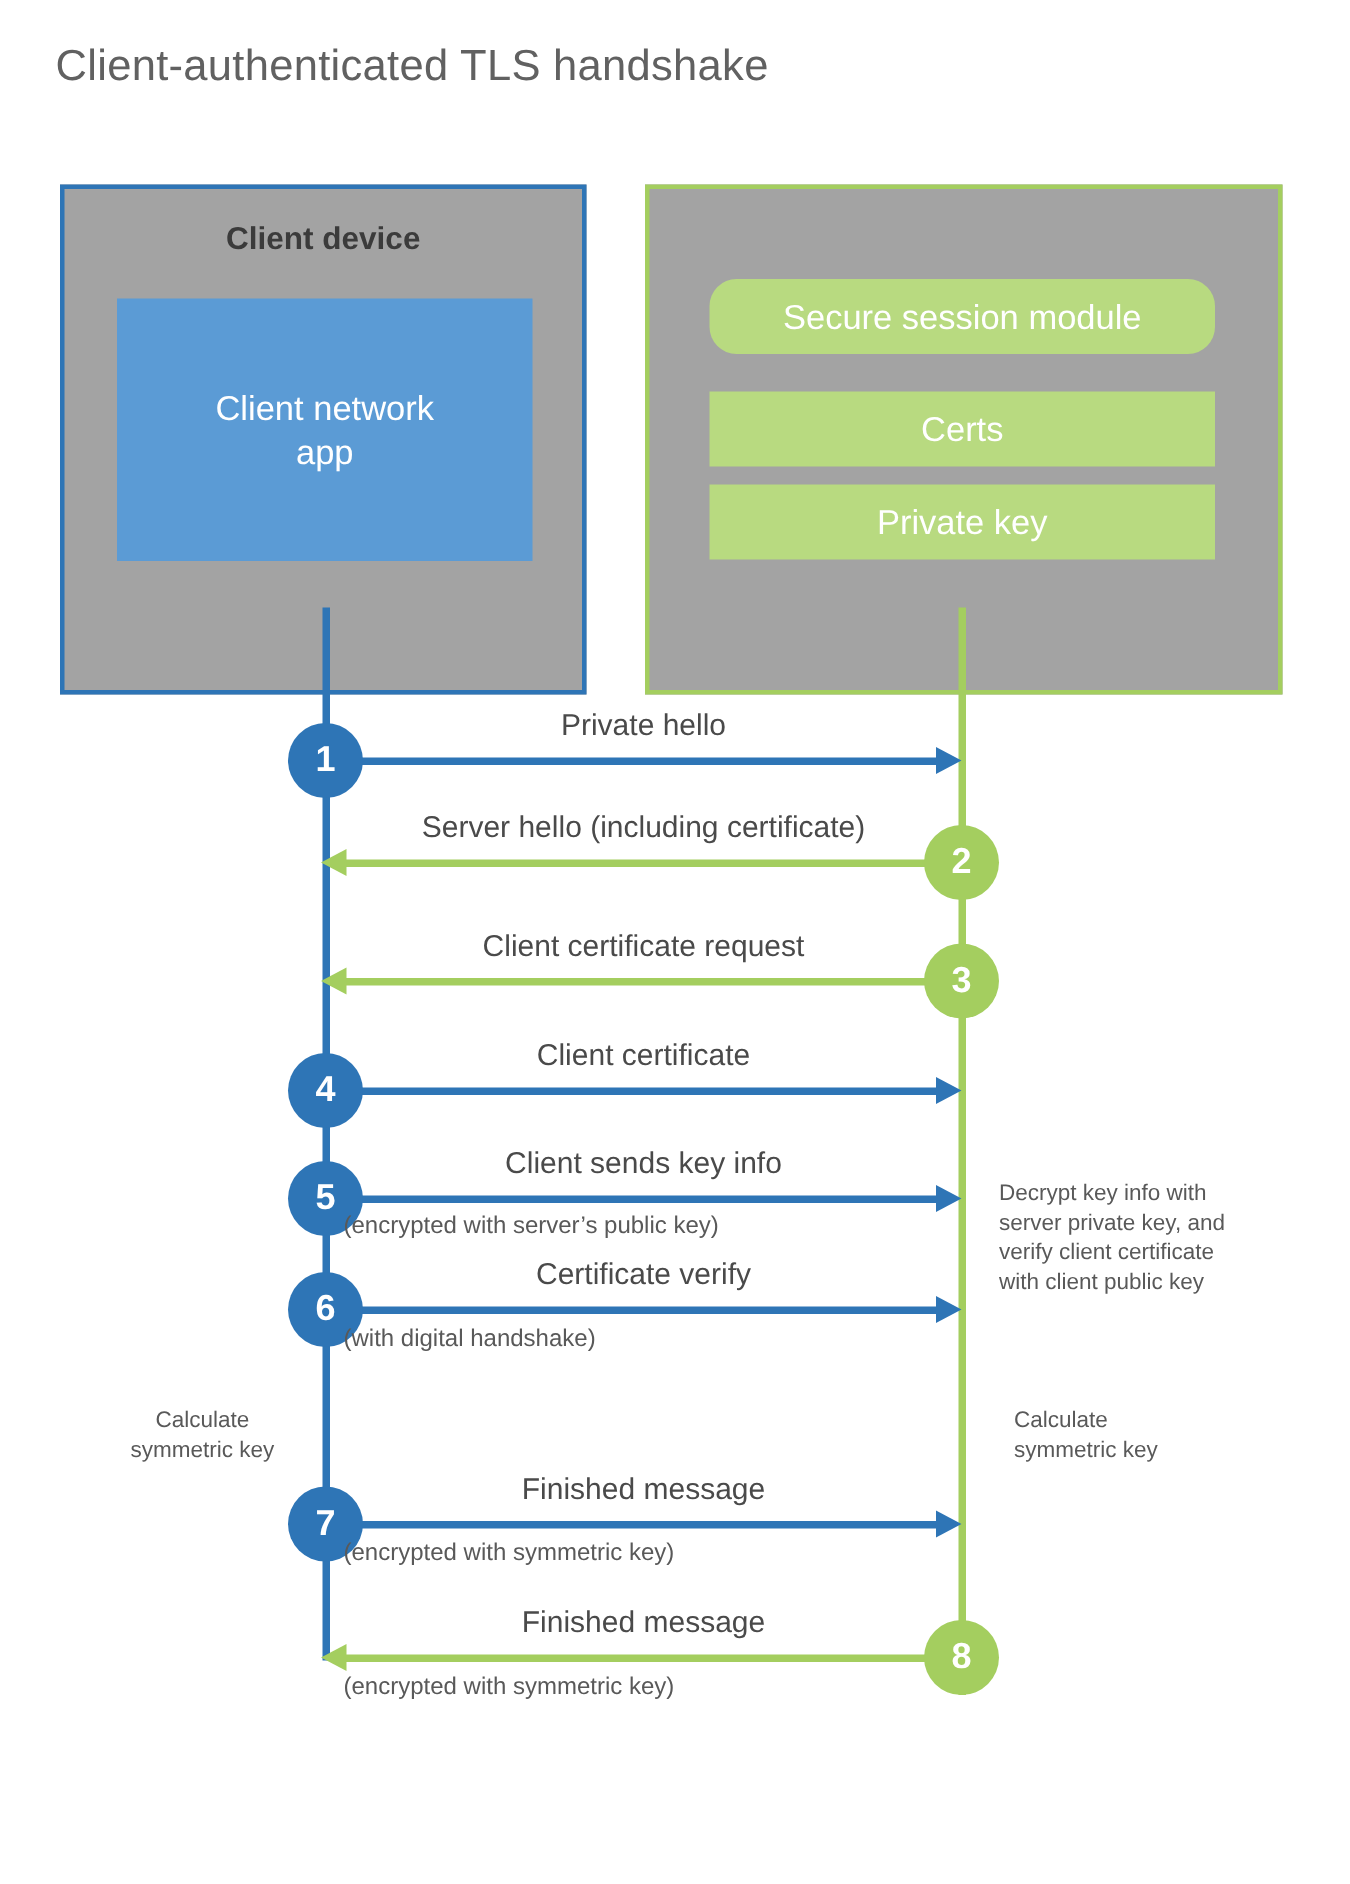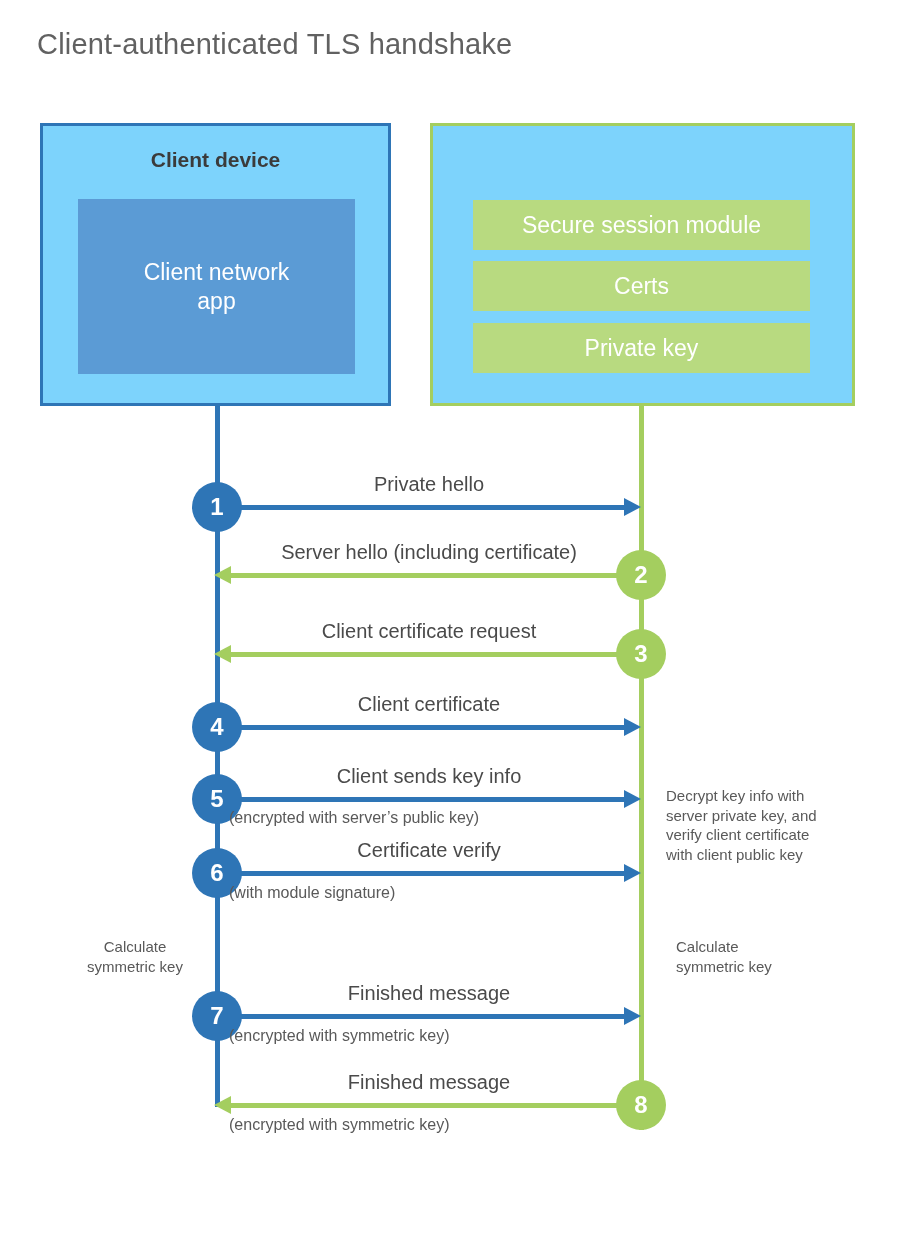--- a/index.html
+++ b/index.html
@@ -18,38 +18,38 @@
     width:900px; height:1256px; position:relative; overflow:hidden;
   }
   .stage{ position:absolute; left:0; top:0; width:900px; height:1256px; background:#ffffff; }
 
   .page-title{
     position:absolute; left:37px; top:28px; width:620px;
     font-size:29px; font-weight:300; color:#616161; letter-spacing:0.2px;
   }
 
   
-  .actor-box{ position:absolute; top:123px; height:283px; background:#7dd3fc; }
+  .actor-box{ position:absolute; top:123px; height:340px; background:#a3a3a3; }
   .actor-box.client{ left:40px; width:351px; border:3px solid var(--blue); }
   .actor-box.server{ left:430px; width:425px; border:3px solid var(--green); }
   .actor-title{
     position:absolute; left:0; top:22px; width:100%; text-align:center;
     font-size:21px; font-weight:700; color:var(--text_dark);
   }
   .client-module{
     position:absolute; left:35px; top:73px; width:277px; height:175px;
     background:var(--blue_fill); display:flex; align-items:center; justify-content:center;
     color:#ffffff; font-size:23px; text-align:center; white-space:pre-line; line-height:1.25;
   }
   .server-bar{
     position:absolute; left:40px; width:337px; height:50px;
     background:var(--green_fill); display:flex; align-items:center; justify-content:center;
     color:#ffffff; font-size:23px;
   }
-  .server-bar.b0{ top:74px; } .server-bar.b1{ top:135px; } .server-bar.b2{ top:197px; }
+  .server-bar.b0{ top:60px;border-radius:18px; } .server-bar.b1{ top:135px; } .server-bar.b2{ top:197px; }
 
   
   .lifeline{ position:absolute; width:5px; }
   .lifeline.blue{ left:215px; top:405px; height:702px; background:var(--blue); }
   .lifeline.green{ left:639px; top:405px; height:725px; background:var(--green); }
 
   
   .circle{
     position:absolute; width:50px; height:50px; border-radius:50%;
     display:flex; align-items:center; justify-content:center;
@@ -142,21 +142,21 @@
       <span>5</span>
     </div>
   <div class="sub" style="top:809px">(encrypted with server’s public key)</div>
 
   <div class="msg" style="top:839px">Certificate verify</div>
   <div class="shaft blue" style="top:871px"></div>
   <div class="head right" style="top:864px"></div>
   <div class="circle blue" style="top:848px">
       <span>6</span>
     </div>
-  <div class="sub" style="top:884px">(with module signature)</div>
+  <div class="sub" style="top:884px">(with digital handshake)</div>
 
   <div class="note calc-left">Calculate
 symmetric key</div>
   <div class="note calc-right">Calculate
 symmetric key</div>
   <div class="note decrypt">Decrypt key info with
 server private key, and
 verify client certificate
 with client public key</div>
 

